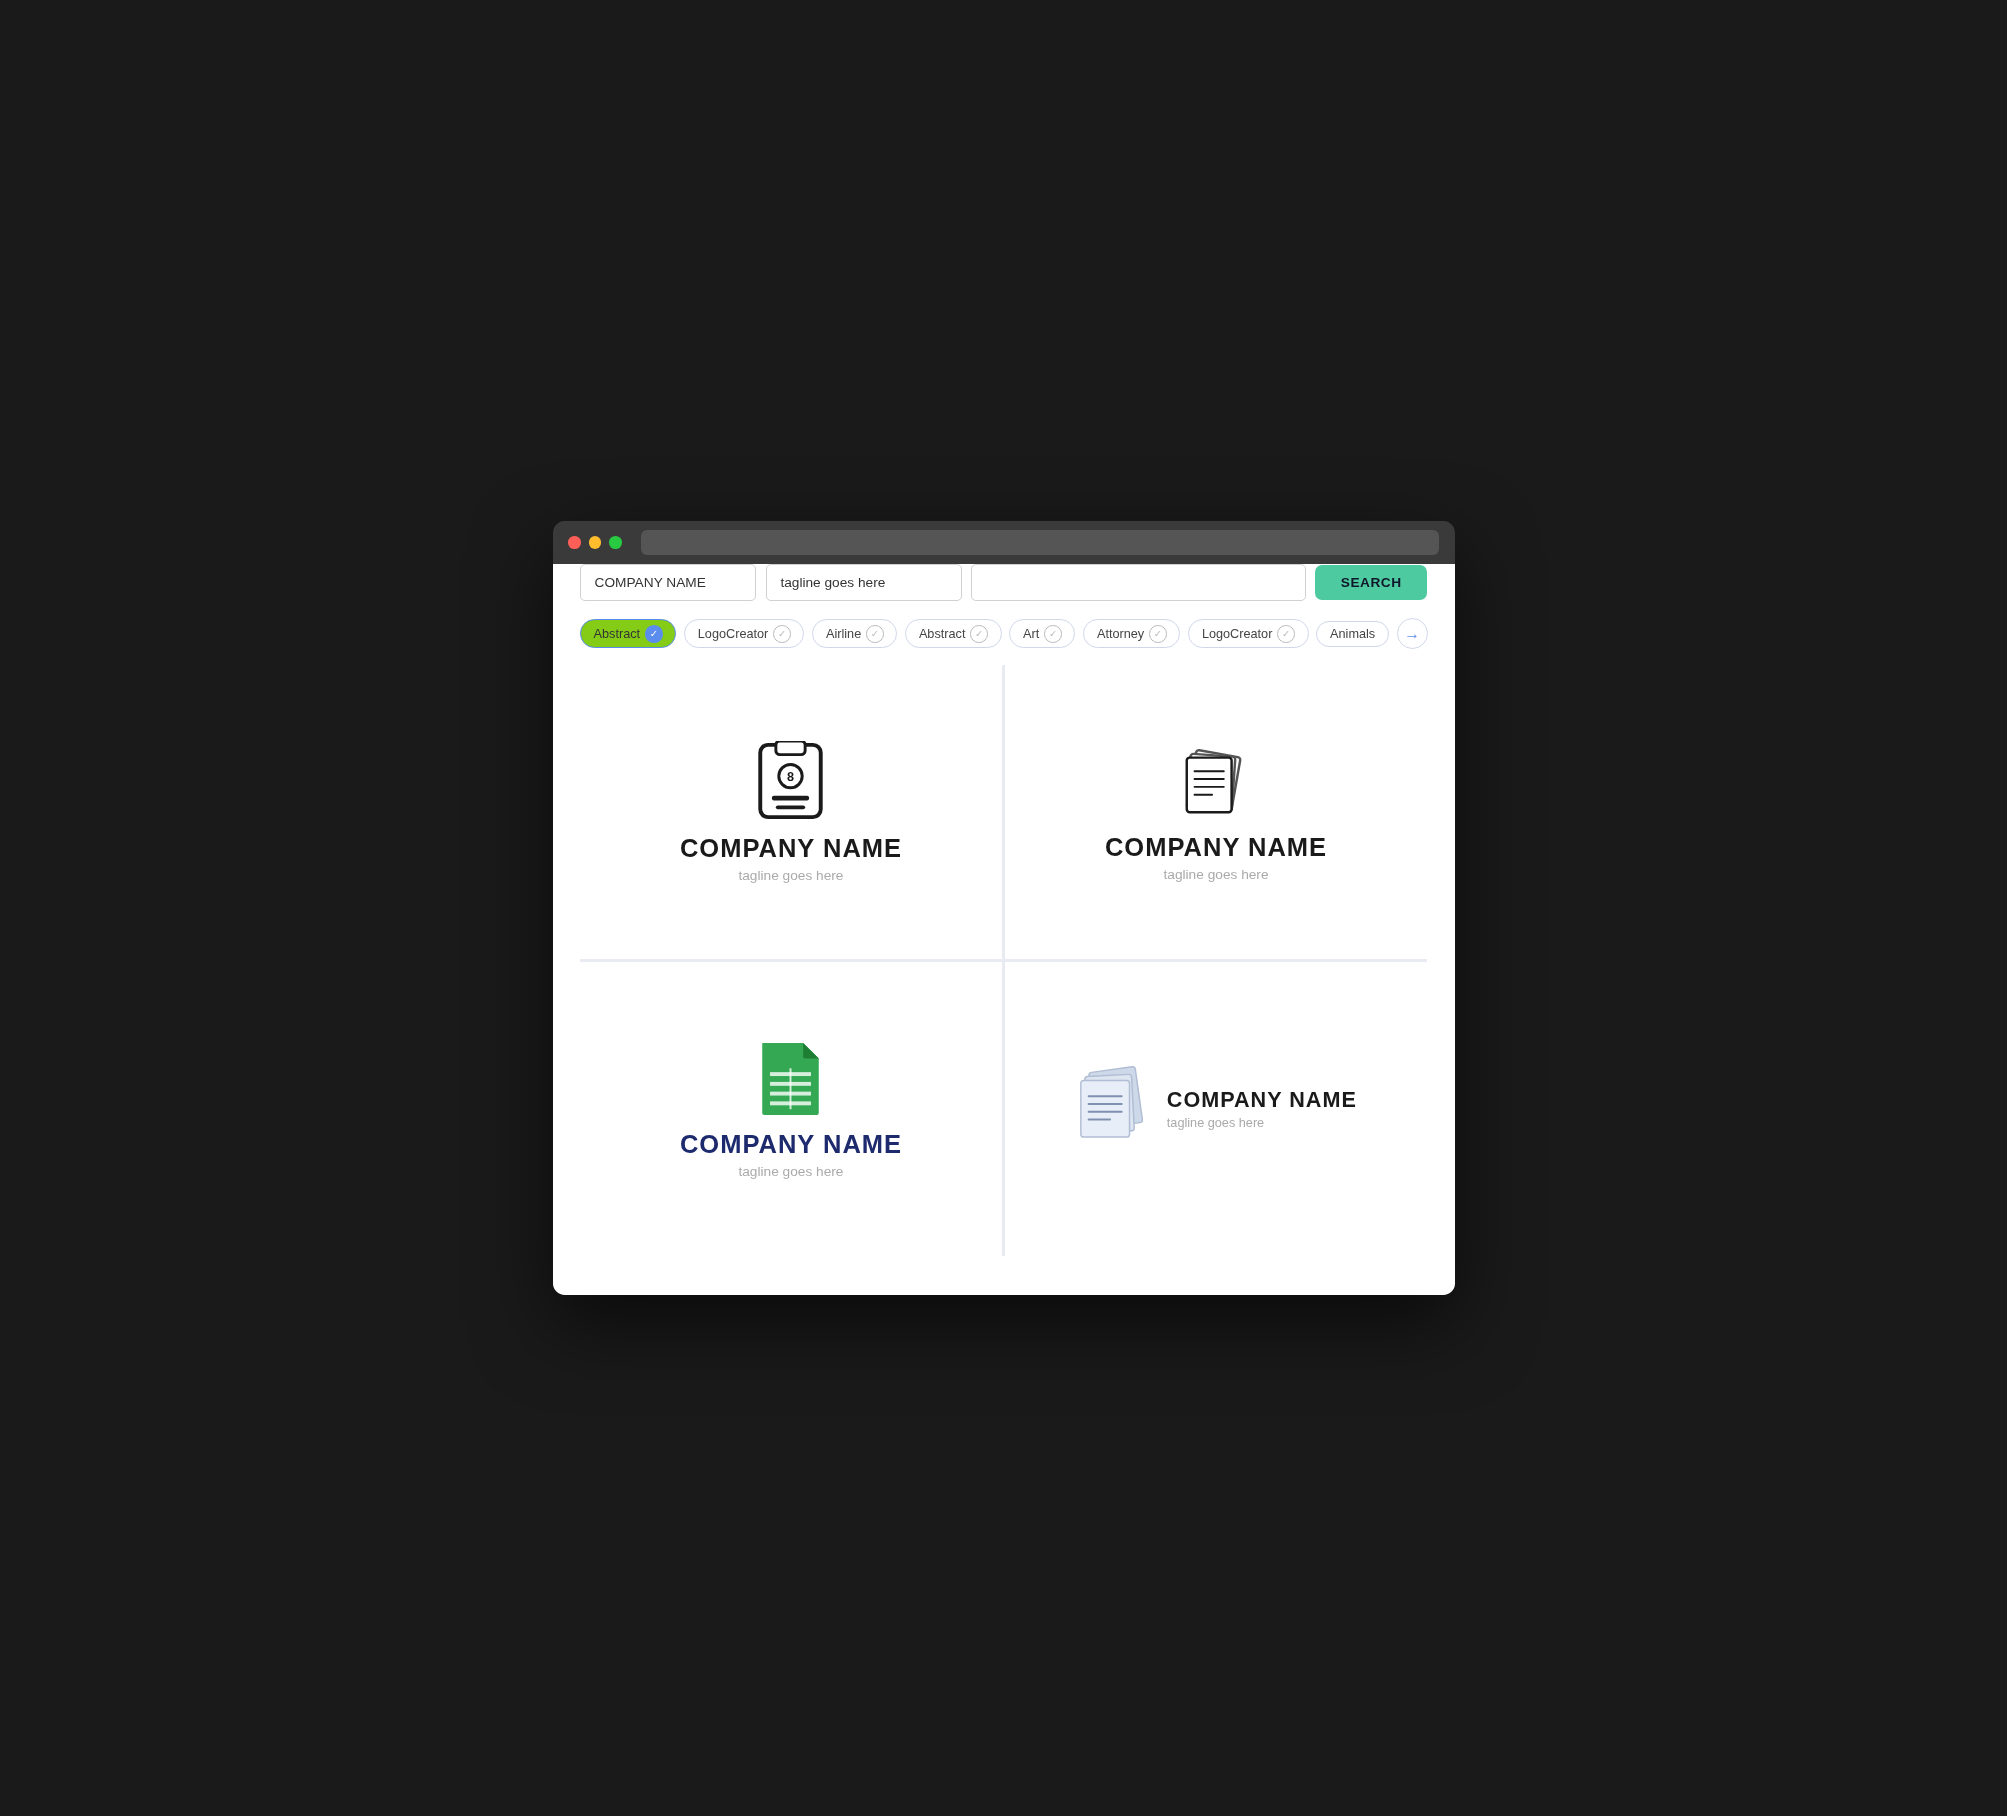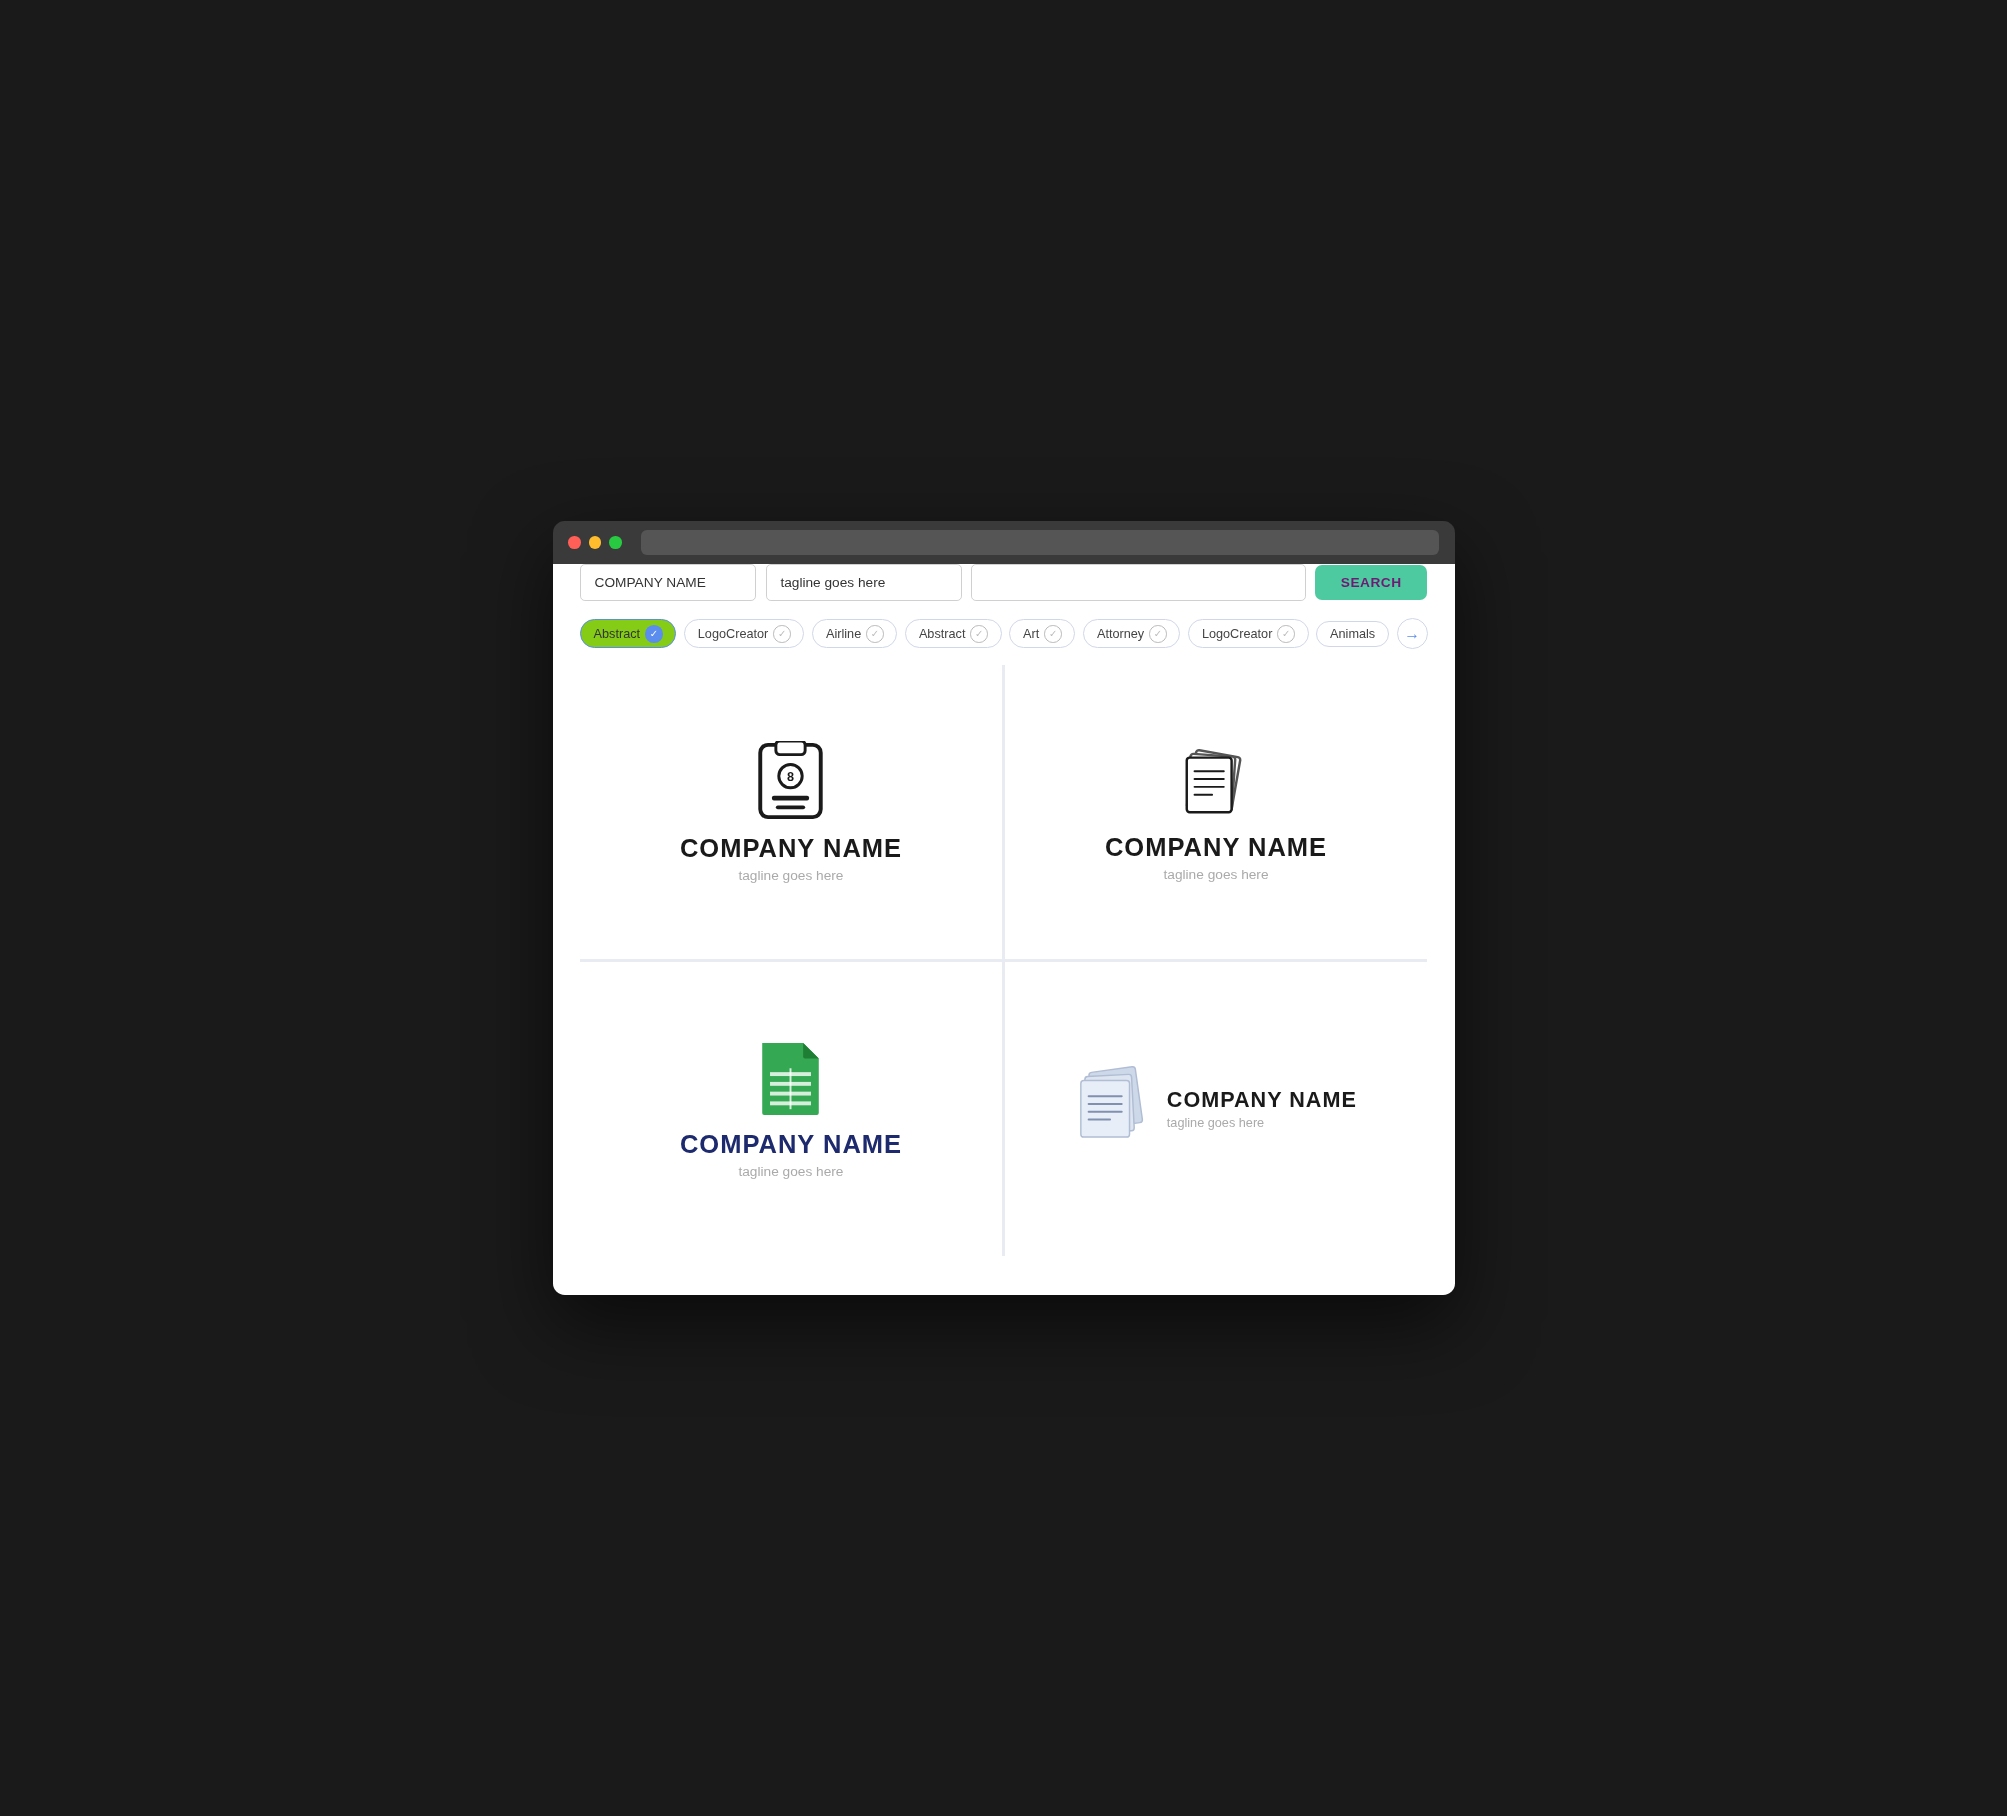--- a/index.html
+++ b/index.html
@@ -63,21 +63,21 @@
       padding: 9.8px 13.7px;
       font-size: 13.7px;
       color: #333;
       outline: none;
     }
     .search-input.company { width: 176px; font-weight: 500; }
     .search-input.tagline { width: 196px; }
     .search-input.industry { flex: 1; }
     .search-btn {
       background: #4ecaa0;
-      color: #701a75;
+      color: #0f172a;
       border: none;
       border-radius: 7px;
       padding: 9.8px 25.5px;
       font-size: 13.7px;
       font-weight: 700;
       letter-spacing: 0.5px;
       cursor: pointer;
       text-transform: uppercase;
     }
     .filter-bar {

